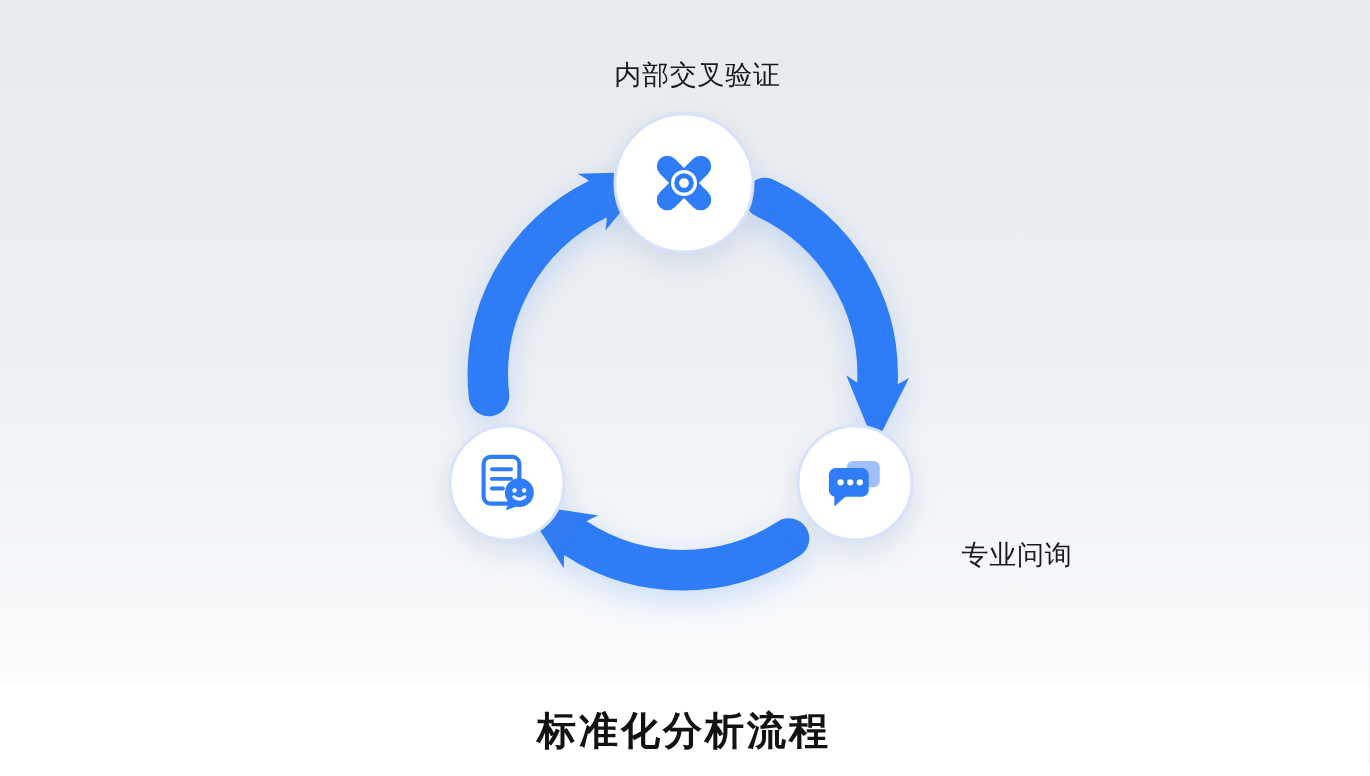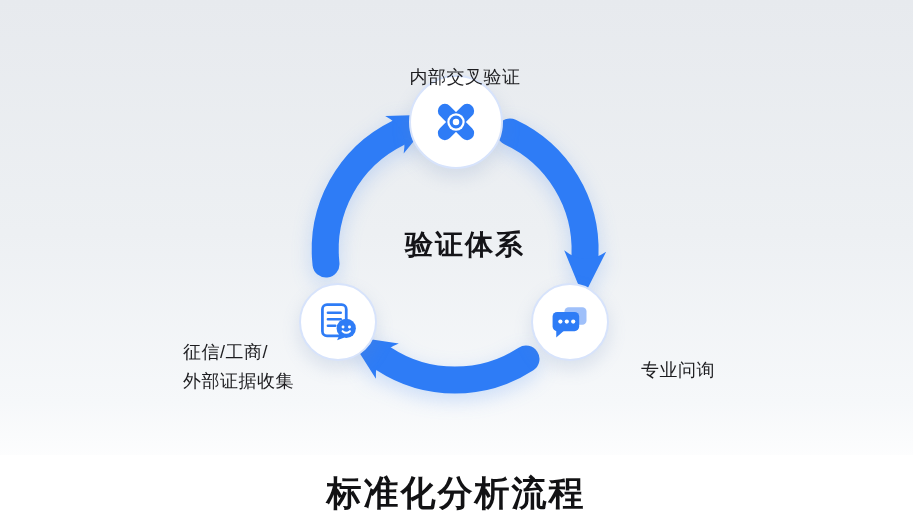--- a/index.html
+++ b/index.html
@@ -36,21 +36,21 @@
   .node-right { left: 531px; top: 283px; width: 78px; height: 78px; }
   .node-left  { left: 299px; top: 283px; width: 78px; height: 78px; }
 
   .label {
     position: absolute;
     color: #1c1c1f;
     font-size: 18px;
     font-weight: 500;
     letter-spacing: 0.5px;
   }
-  .label-top   { left: 465px; top: 38px; transform: translateX(-50%); white-space: nowrap; margin-top: 27px; }
+  .label-top   { left: 465px; top: 38px; transform: translateX(-50%); white-space: nowrap; }
   .label-right { left: 621px; top: 358px; white-space: nowrap; margin-left: 20px; }
   .label-left  { left: 183px; top: 338px; white-space: pre-line; line-height: 29px; }
 
   .center-title {
     position: absolute;
     left: 465px;
     top: 226px;
     transform: translateX(-50%);
     font-size: 28px;
     font-weight: 700;
@@ -64,21 +64,21 @@
     bottom: 0;
     width: 100%;
     height: 62px;
     background: #ffffff;
   }
   .footer-title {
     position: absolute;
     left: 456px;
     top: 470px;
     transform: translateX(-50%);
-    font-size: 35px;
+    font-size: 26px;
     font-weight: 700;
     color: #121214;
     letter-spacing: 2px;
     white-space: nowrap;
   }
 </style>
 </head>
 <body>
 
 <div class="stage">
@@ -123,21 +123,18 @@
       <path d="M26 37 L23 44 L31 41 Z" fill="#2E7CF6"></path>
       <circle cx="33" cy="31" r="10.5" fill="#2E7CF6"></circle>
       <circle cx="29.5" cy="29.5" r="1.6" fill="#ffffff"></circle>
       <circle cx="36.5" cy="29.5" r="1.6" fill="#ffffff"></circle>
       <path d="M29 34 Q33 37.5 37 34" stroke="#ffffff" stroke-width="2.2" fill="none" stroke-linecap="round"></path>
     </svg>
   </div>
 
   <div class="label label-top">内部交叉验证</div>
   <div class="label label-right">专业问询</div>
-  <div class="label label-left">征信/工商/
-外部证据收集</div>
 
-  <div class="center-title">验证体系</div>
 
   <div class="footer-band"></div>
   <div class="footer-title">标准化分析流程</div>
 
 </div>
 
 </body></html>

